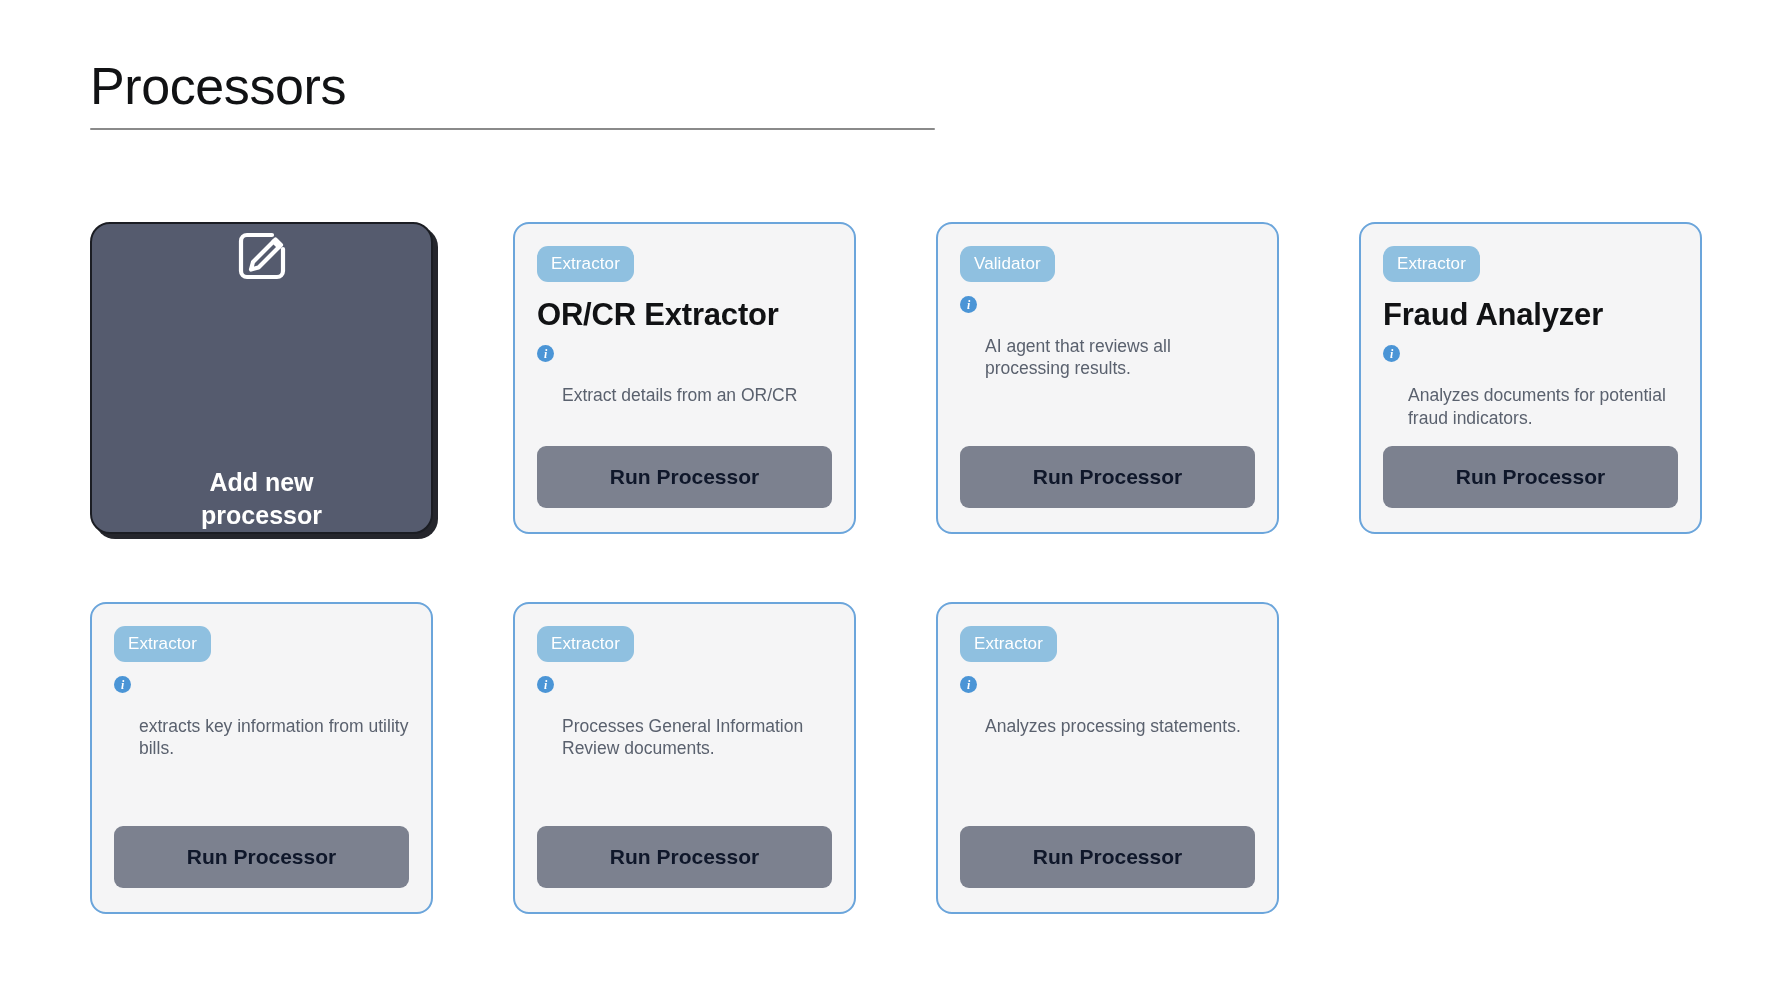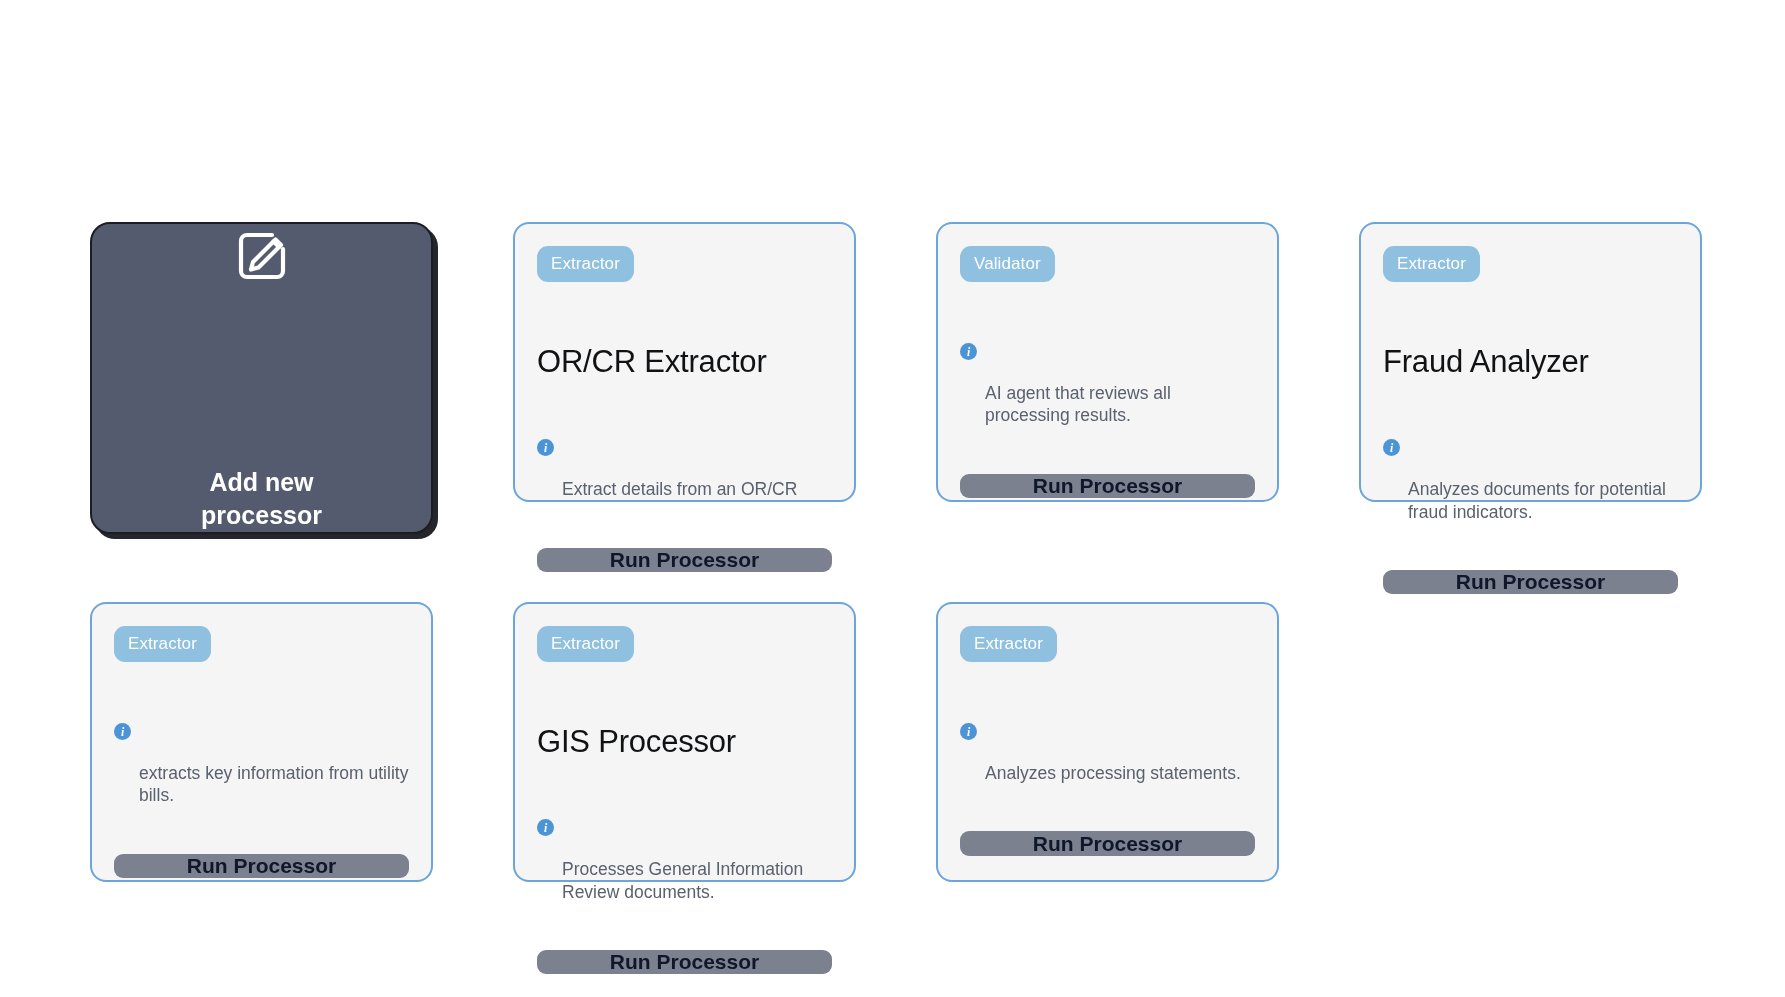--- a/index.html
+++ b/index.html
@@ -82,47 +82,46 @@
     font-size: 25px;
     font-weight: 700;
     line-height: 1.32;
     text-align: center;
     max-width: 180px;
   }
 
   
   .proc-card {
     width: 343px;
-    height: 280px;
+    height: 312px;
     background: #f5f5f6;
     border: 2px solid #6ba5db;
     border-radius: 16px;
     padding: 22px 22px 24px 22px;
     display: flex;
     flex-direction: column;
     position: relative;
-    gap: 47px;
   }
 
   .badge {
     display: inline-block;
     align-self: flex-start;
     background: #8fc0e0;
     color: #ffffff;
     font-size: 17px;
     line-height: 1;
     padding: 9px 14px 10px 14px;
     border-radius: 11px;
     letter-spacing: 0.1px;
   }
 
   .proc-title {
     margin-top: 16px;
     font-size: 31px;
-    font-weight: 400;
+    font-weight: 700;
     color: #111214;
     line-height: 1.07;
     letter-spacing: -0.2px;
   }
 
   .proc-desc {
     margin-top: 10px;
     display: flex;
     align-items: flex-start;
     gap: 8px;
@@ -158,20 +157,24 @@
     justify-content: center;
     cursor: pointer;
     font-family: "Liberation Sans", sans-serif;
   }
 </style>
 </head>
 <body>
 
 <div class="page">
 
+  <div class="header">
+    <h1 class="page-title">Processors</h1>
+    <div class="title-rule"></div>
+  </div>
 
   <div class="grid">
 
     <div class="add-card">
       <span class="add-icon">
         <svg viewBox="0 0 64 64" width="64" height="64" fill="none" stroke="#ffffff" stroke-width="4.2" stroke-linecap="round" stroke-linejoin="round">
           <path d="M42 11 H17 C13.7 11 11 13.7 11 17 V47 C11 50.3 13.7 53 17 53 H47 C50.3 53 53 50.3 53 47 V25"></path>
           <path d="M28.5 43.5 L21 45.5 L23 38 L45.5 15.5 L51 21 Z"></path>
           <path d="M43.5 17.5 L49 23"></path>
         </svg>
@@ -232,21 +235,20 @@
             <text x="8" y="12.2" text-anchor="middle" font-family="Liberation Serif, serif" font-size="11" font-style="italic" font-weight="700" fill="#ffffff">i</text>
           </svg>
         </span>
         <span class="desc-text">extracts key information from utility bills.</span>
       </div>
       <button class="run-btn">Run Processor</button>
     </div>
 
     <div class="proc-card">
       <span class="badge">Extractor</span>
-      <div class="proc-title">GIS Processor</div>
       <div class="proc-desc">
         <span class="info-icon">
           <svg viewBox="0 0 16 16" width="17" height="17">
             <circle cx="8" cy="8" r="8" fill="#4b95d6"></circle>
             <text x="8" y="12.2" text-anchor="middle" font-family="Liberation Serif, serif" font-size="11" font-style="italic" font-weight="700" fill="#ffffff">i</text>
           </svg>
         </span>
         <span class="desc-text">Processes General Information Review documents.</span>
       </div>
       <button class="run-btn">Run Processor</button>

